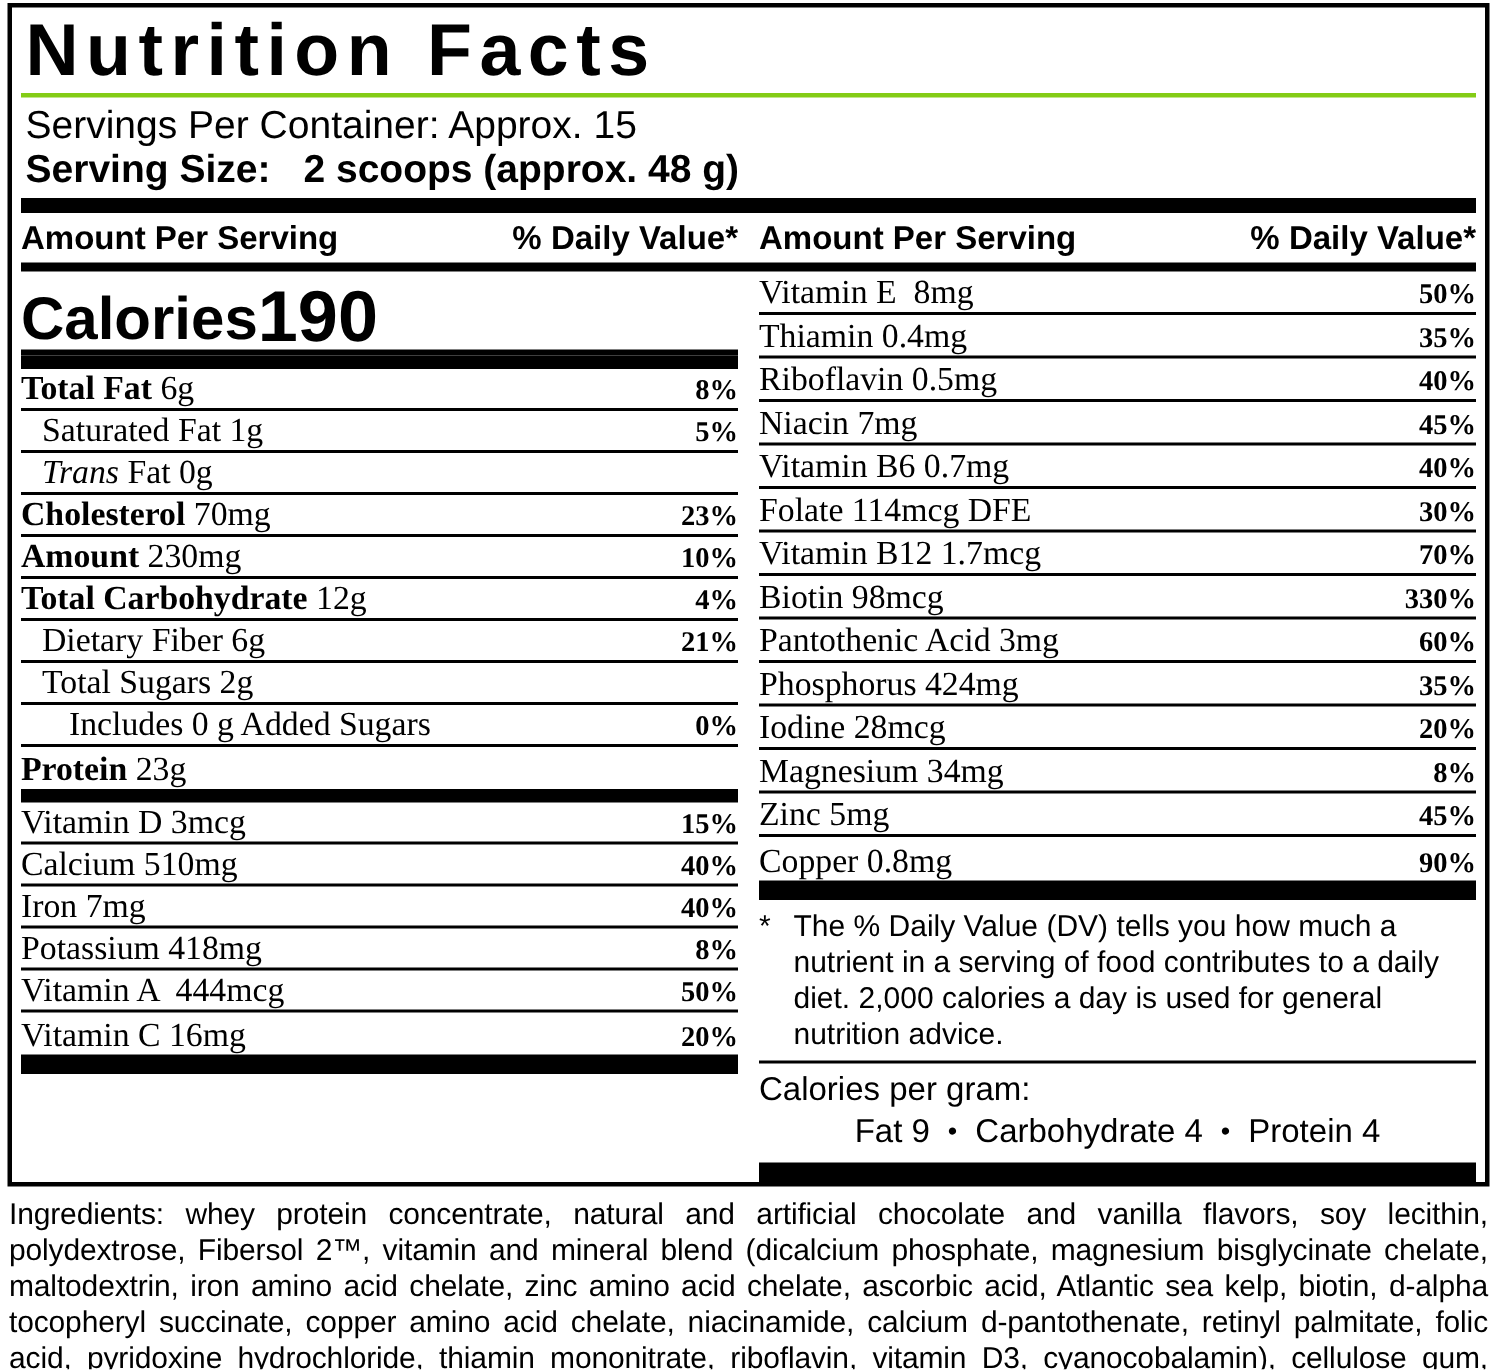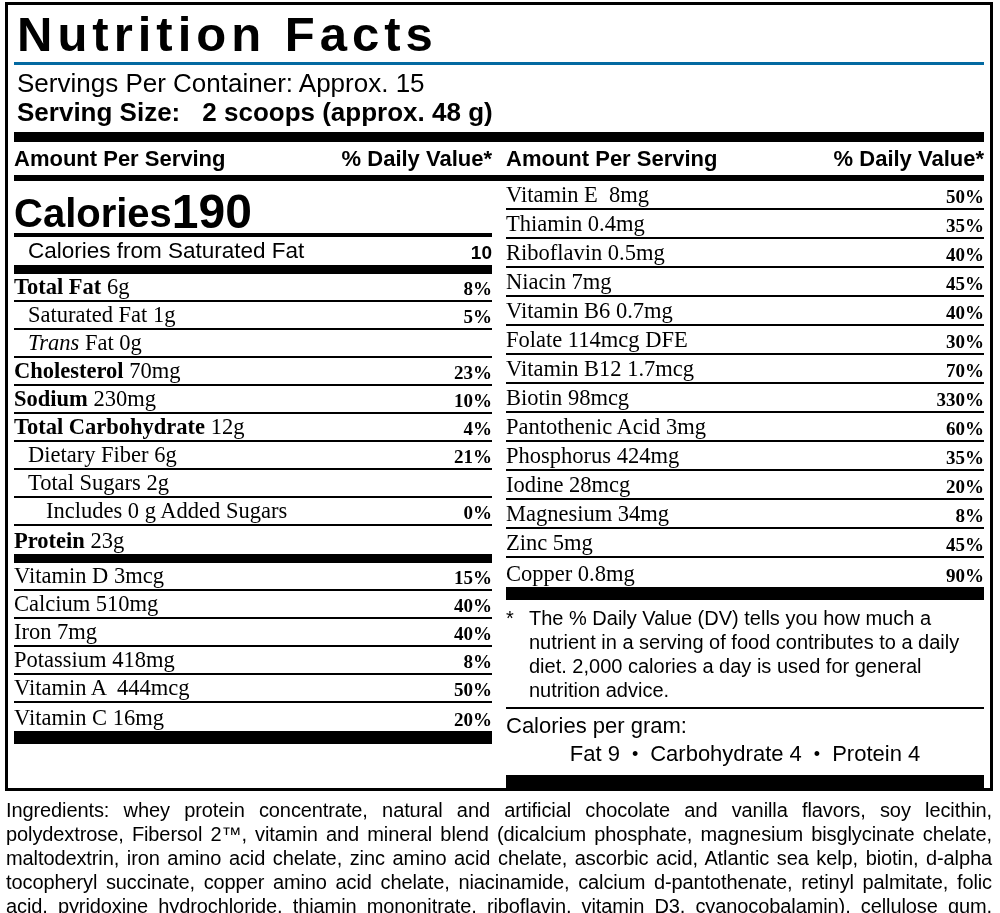--- a/index.html
+++ b/index.html
@@ -2,21 +2,21 @@
 <html><head>
 <meta charset="utf-8">
 <style>
   html,body { margin:0; padding:0; background:#ffffff; }
   body { font-family:"Liberation Sans", sans-serif; color:#000; }
   .page { width:1000px; height:913px; overflow:hidden; background:#fff; box-sizing:border-box; }
 
   .panel { margin:2px 7px 0 5px; border:3px solid #000; padding:0 6px; }
 
   .title { font-size:49px; font-weight:bold; letter-spacing:5px; line-height:1.0;
-           padding:5px 0 3px 3px; border-bottom:3px solid #0369a1; }
+           padding:5px 0 3px 3px; border-bottom:3px solid #84cc16; }
   .servings { font-size:26px; padding:4px 0 0 3px; line-height:29px; }
   .serving-size { font-size:26px; font-weight:bold; padding:0 0 5px 3px; line-height:29px; }
   .ss-gap { display:inline-block; width:22px; }
 
   .bar { background:#000; }
   .bar-top   { height:10px; }
   .bar-mid   { height:6px; }
   .bar-sep   { height:9px; }
   .bar-heavy { height:13px; }
 
@@ -87,44 +87,40 @@
 
     <div class="bar bar-mid"></div>
 
     <div class="cols">
 
       <div class="col col-left">
         <div class="cal-row">
           <span class="cal-label">Calories</span>
           <span class="cal-value">190</span>
         </div>
-        <div class="cal-sub">
-          <span class="nlabel">Calories from Saturated Fat</span>
-          <span class="nvalue">10</span>
-        </div>
         <div class="bar bar-sep"></div>
         <div class="rows-block" id="left-main-rows">
             <div class="nrow">
               <span class="nlabel"><b>Total Fat</b> 6g</span>
               <span class="nvalue">8%</span>
             </div>
             <div class="nrow indent1">
               <span class="nlabel">Saturated Fat 1g</span>
               <span class="nvalue">5%</span>
             </div>
             <div class="nrow indent1">
               <span class="nlabel"><i>Trans</i> Fat 0g</span>
               <span class="nvalue"></span>
             </div>
             <div class="nrow">
               <span class="nlabel"><b>Cholesterol</b> 70mg</span>
               <span class="nvalue">23%</span>
             </div>
             <div class="nrow">
-              <span class="nlabel"><b>Sodium</b> 230mg</span>
+              <span class="nlabel"><b>Amount</b> 230mg</span>
               <span class="nvalue">10%</span>
             </div>
             <div class="nrow">
               <span class="nlabel"><b>Total Carbohydrate</b> 12g</span>
               <span class="nvalue">4%</span>
             </div>
             <div class="nrow indent1">
               <span class="nlabel">Dietary Fiber 6g</span>
               <span class="nvalue">21%</span>
             </div>

